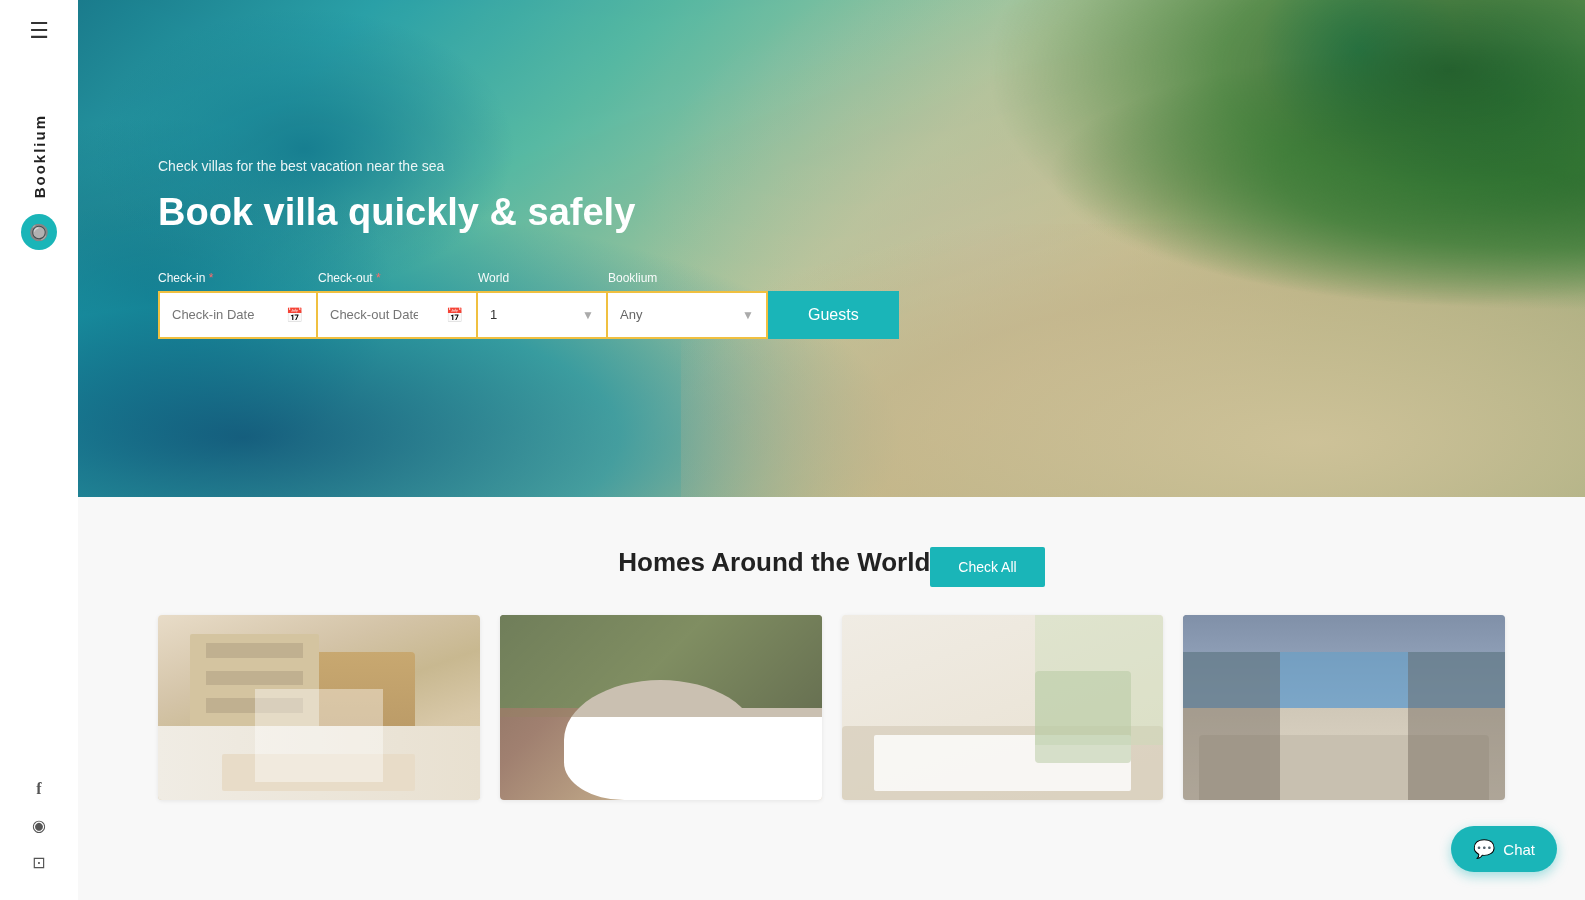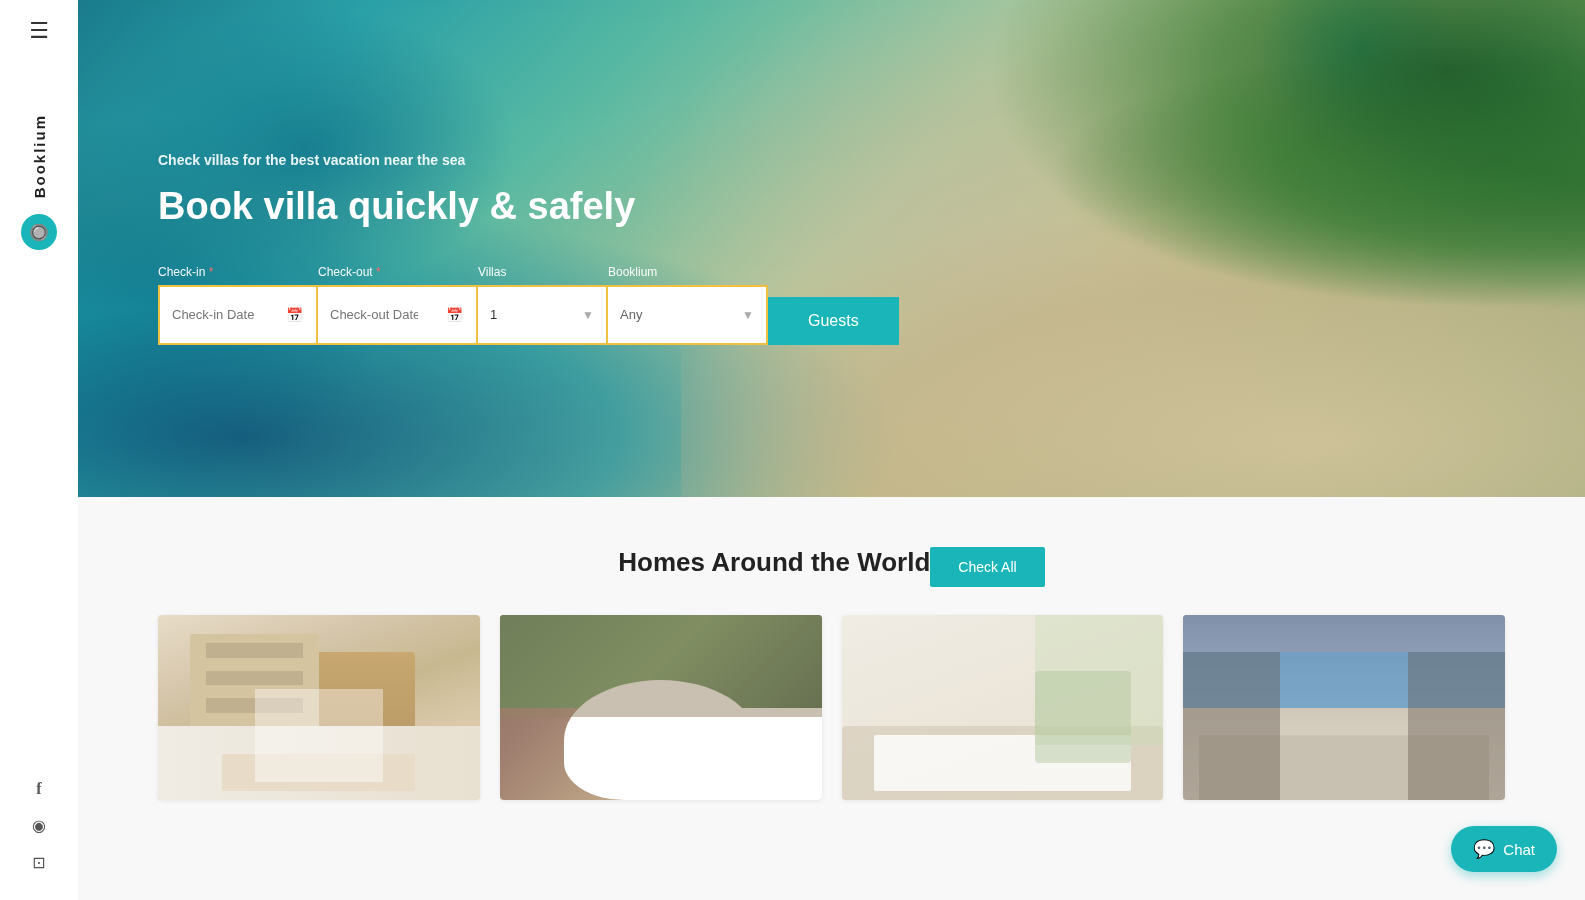--- a/index.html
+++ b/index.html
@@ -113,21 +113,21 @@
       top: 0; left: 0; right: 0; bottom: 0;
       display: flex;
       flex-direction: column;
       justify-content: center;
       padding: 60px 80px;
     }
     .hero-subtitle {
       color: rgba(255,255,255,0.9);
       font-size: 14px;
       margin-bottom: 16px;
-      font-weight: 700;
+      font-weight: 400;
     }
     .hero-title {
       color: #fff;
       font-size: 38px;
       font-weight: 700;
       margin-bottom: 35px;
       line-height: 1.2;
     }
     .search-bar {
       display: flex;
@@ -145,21 +145,21 @@
       font-size: 12px;
       font-weight: 500;
     }
     .search-field label span.required { color: #ff6b6b; }
     .search-input-wrapper {
       background: #fff;
       border: 2px solid #f0c040;
       display: flex;
       align-items: center;
       padding: 0 12px;
-      height: 60px;
+      height: 48px;
       gap: 8px;
     }
     .search-input-wrapper input {
       border: none; outline: none;
       font-size: 13px;
       color: #666;
       background: transparent;
       width: 100%;
     }
     .search-input-wrapper .cal-icon { color: #aaa; font-size: 14px; flex-shrink: 0; }
@@ -367,21 +367,21 @@
           <label>
             <span>Check-out</span><span class="required" style="color:#ff6b6b;"> *</span>
           </label>
           <div class="search-input-wrapper">
             <input type="text" placeholder="Check-out Date" style="">
             <span class="cal-icon">📅</span>
           </div>
         </div>
 
         <div class="search-field field-guests">
-          <label>Villas</label>
+          <label>World</label>
           <div class="search-input-wrapper">
             <select>
               <option>1</option>
               <option>2</option>
               <option>3</option>
               <option>4</option>
               <option>5</option>
               <option>6+</option>
             </select>
             <span class="dropdown-arrow">▼</span>

